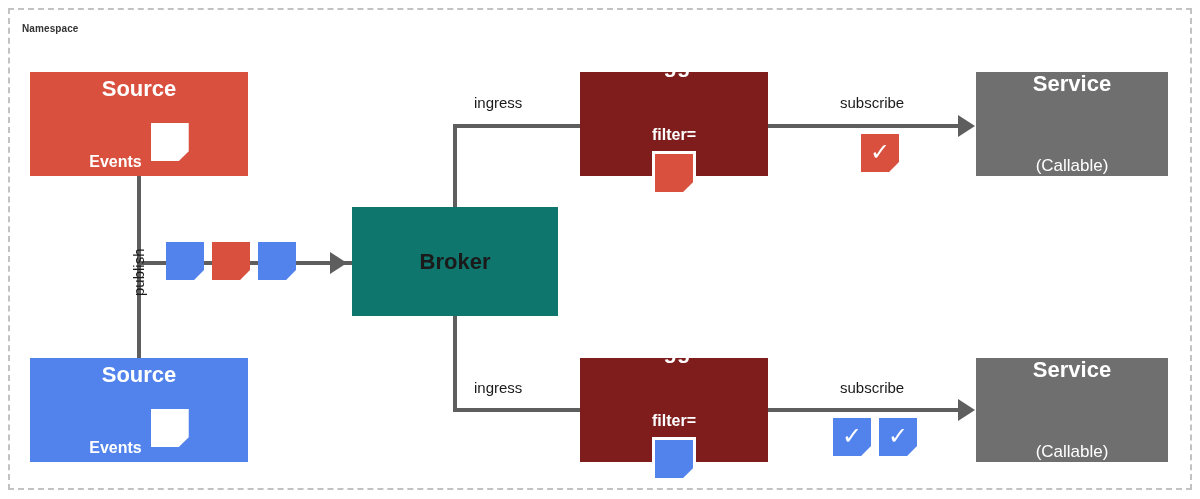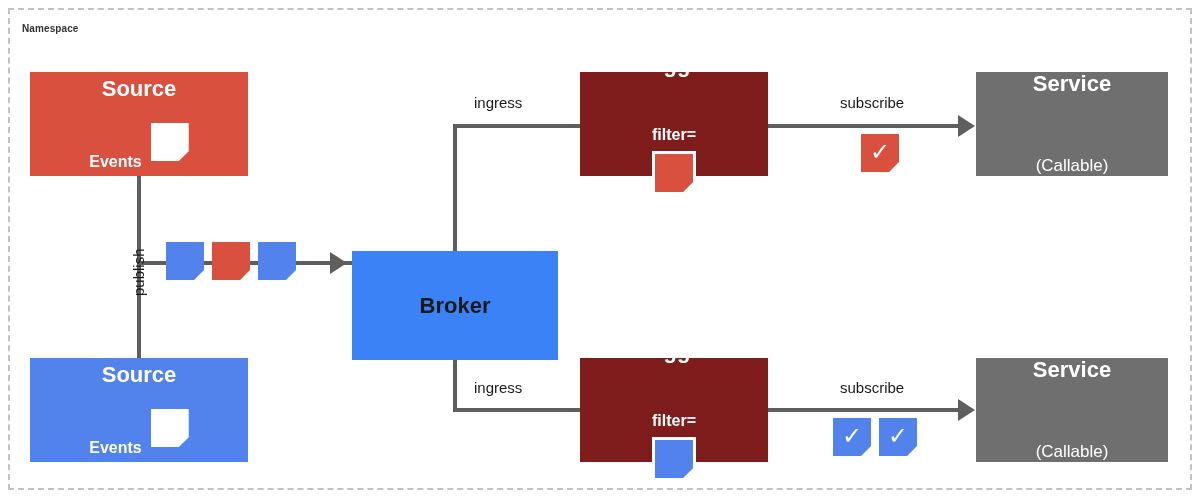--- a/index.html
+++ b/index.html
@@ -65,21 +65,21 @@
     color: #ffffff;
     text-align: center;
     line-height: 1.15;
     margin-top: 1px;
   }
 
   .node.source-red  { background: #d9503f; }
   .node.source-blue { background: #5283ec; }
   .node.trigger     { background: #7f1d1d; }
   .node.service     { background: #6f6f6f; justify-content: space-between; }
-  .node.broker      { background: #3b82f6; margin-top: 44px; }
+  .node.broker      { background: #0f766e; }
   .node.broker .node-title { color: #1a1a1a; }
 
   
   .node-row {
     display: flex;
     flex-direction: row;
     align-items: center;
     justify-content: center;
     gap: 9px;
     margin-top: 13px;

